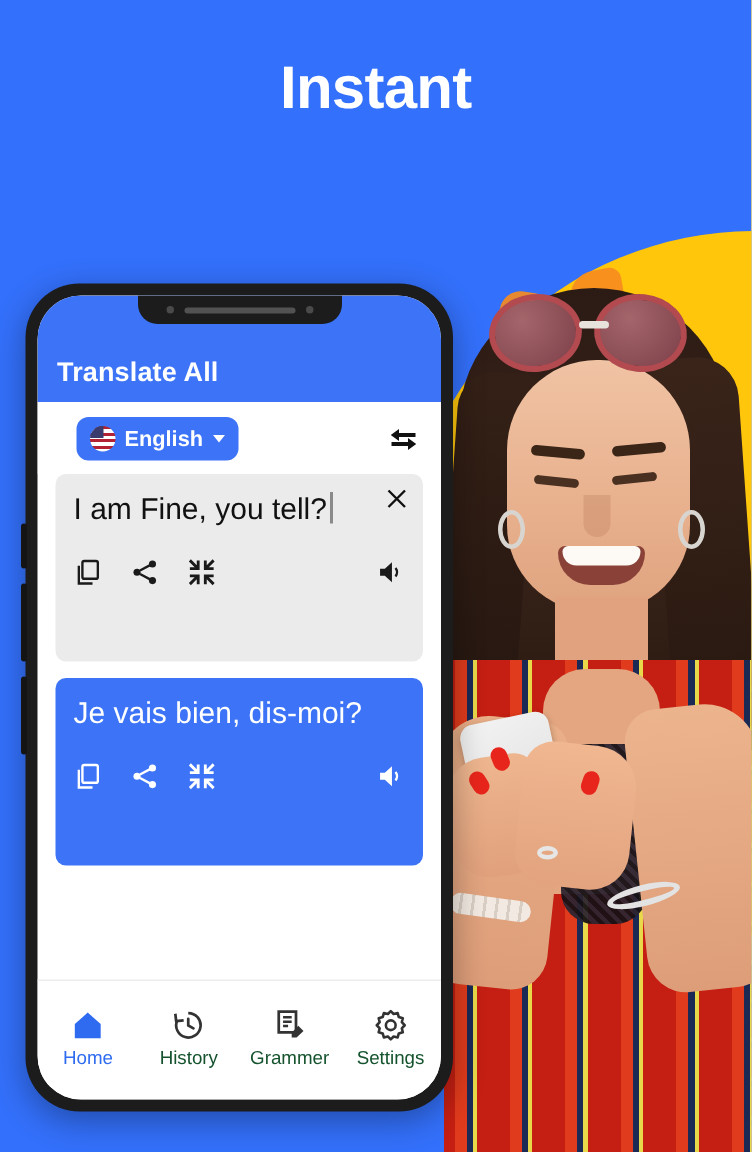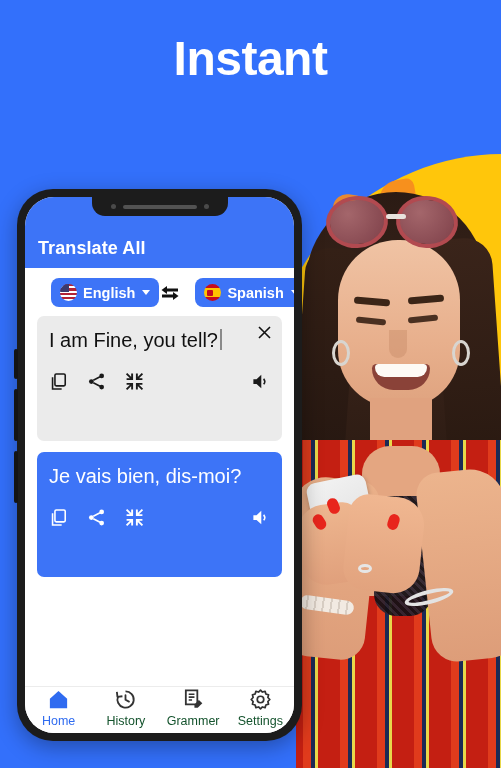--- a/index.html
+++ b/index.html
@@ -21,21 +21,21 @@
   .splash { position:absolute; background:#F68B1F; opacity:.92; }
   .sp1 { left:330px; top:195px; width:42px; height:70px; border-radius:14px 20px 10px 18px; transform:rotate(8deg); }
   .sp2 { left:382px; top:180px; width:36px; height:58px; border-radius:18px 8px 16px 10px; transform:rotate(-10deg); }
   .sp3 { left:312px; top:330px; width:34px; height:96px; border-radius:16px 10px 22px 12px; transform:rotate(6deg); }
   .sp4 { left:350px; top:300px; width:28px; height:60px; border-radius:12px; transform:rotate(-14deg); }
 
   
   .headline {
     position:absolute; left:0; top:27px; width:501px;
     text-align:center; color:#fff;
-    font-size:48px; font-weight:bold; line-height:64px;
+    font-size:40px; font-weight:bold; line-height:64px;
     letter-spacing:-0.5px;
   }
 
   
   .photo {
     position:absolute; left:296px; top:178px;
     width:205px; height:590px; overflow:hidden;
   }
   .ph-hair {
     position:absolute; left:10px; top:14px; width:180px; height:300px;
@@ -240,21 +240,21 @@
   }
   .card-actions {
     display:flex; align-items:center; gap:19px;
     margin-top:18px;
   }
   .card-actions .spacer { flex:1; }
   .act { width:19px; height:19px; cursor:pointer; display:block; }
 
   
   .bottom-nav {
-    position:absolute; left:0; bottom:0; width:269px; height:47px;
+    position:absolute; left:0; bottom:0; width:269px; height:80px;
     background:#fff; border-top:1px solid #ececec;
     display:flex; align-items:center; justify-content:space-around;
     padding-bottom:4px;
   }
   .nav-item {
     display:flex; flex-direction:column; align-items:center; gap:3px;
     cursor:pointer; width:62px;
   }
   .nav-label { font-size:12.5px; color:#14532d; }
   .nav-item.active .nav-label { color:#2F6BF0; }
@@ -333,25 +333,20 @@
           <span class="caret"></span>
         </button>
 
         <div class="swap">
           <svg width="22" height="16" viewBox="0 0 22 16">
             <path d="M8 1 L2.5 5 L8 9 L8 6.4 L19 6.4 L19 3.6 L8 3.6 Z" fill="#111"></path>
             <path d="M14 7 L19.5 11 L14 15 L14 12.4 L3 12.4 L3 9.6 L14 9.6 Z" fill="#111"></path>
           </svg>
         </div>
 
-        <button class="lang-btn">
-          <span class="flag flag-es"></span>
-          <span>Spanish</span>
-          <span class="caret"></span>
-        </button>
       </div>
 
       <div class="card card-input">
         <div class="close-x">
           <svg width="15" height="15" viewBox="0 0 15 15">
             <path d="M2 2 L13 13 M13 2 L2 13" stroke="#111" stroke-width="1.6" fill="none"></path>
           </svg>
         </div>
         <div class="card-text"><span>I am Fine, you tell?</span><span class="caret-bar"></span></div>
 

